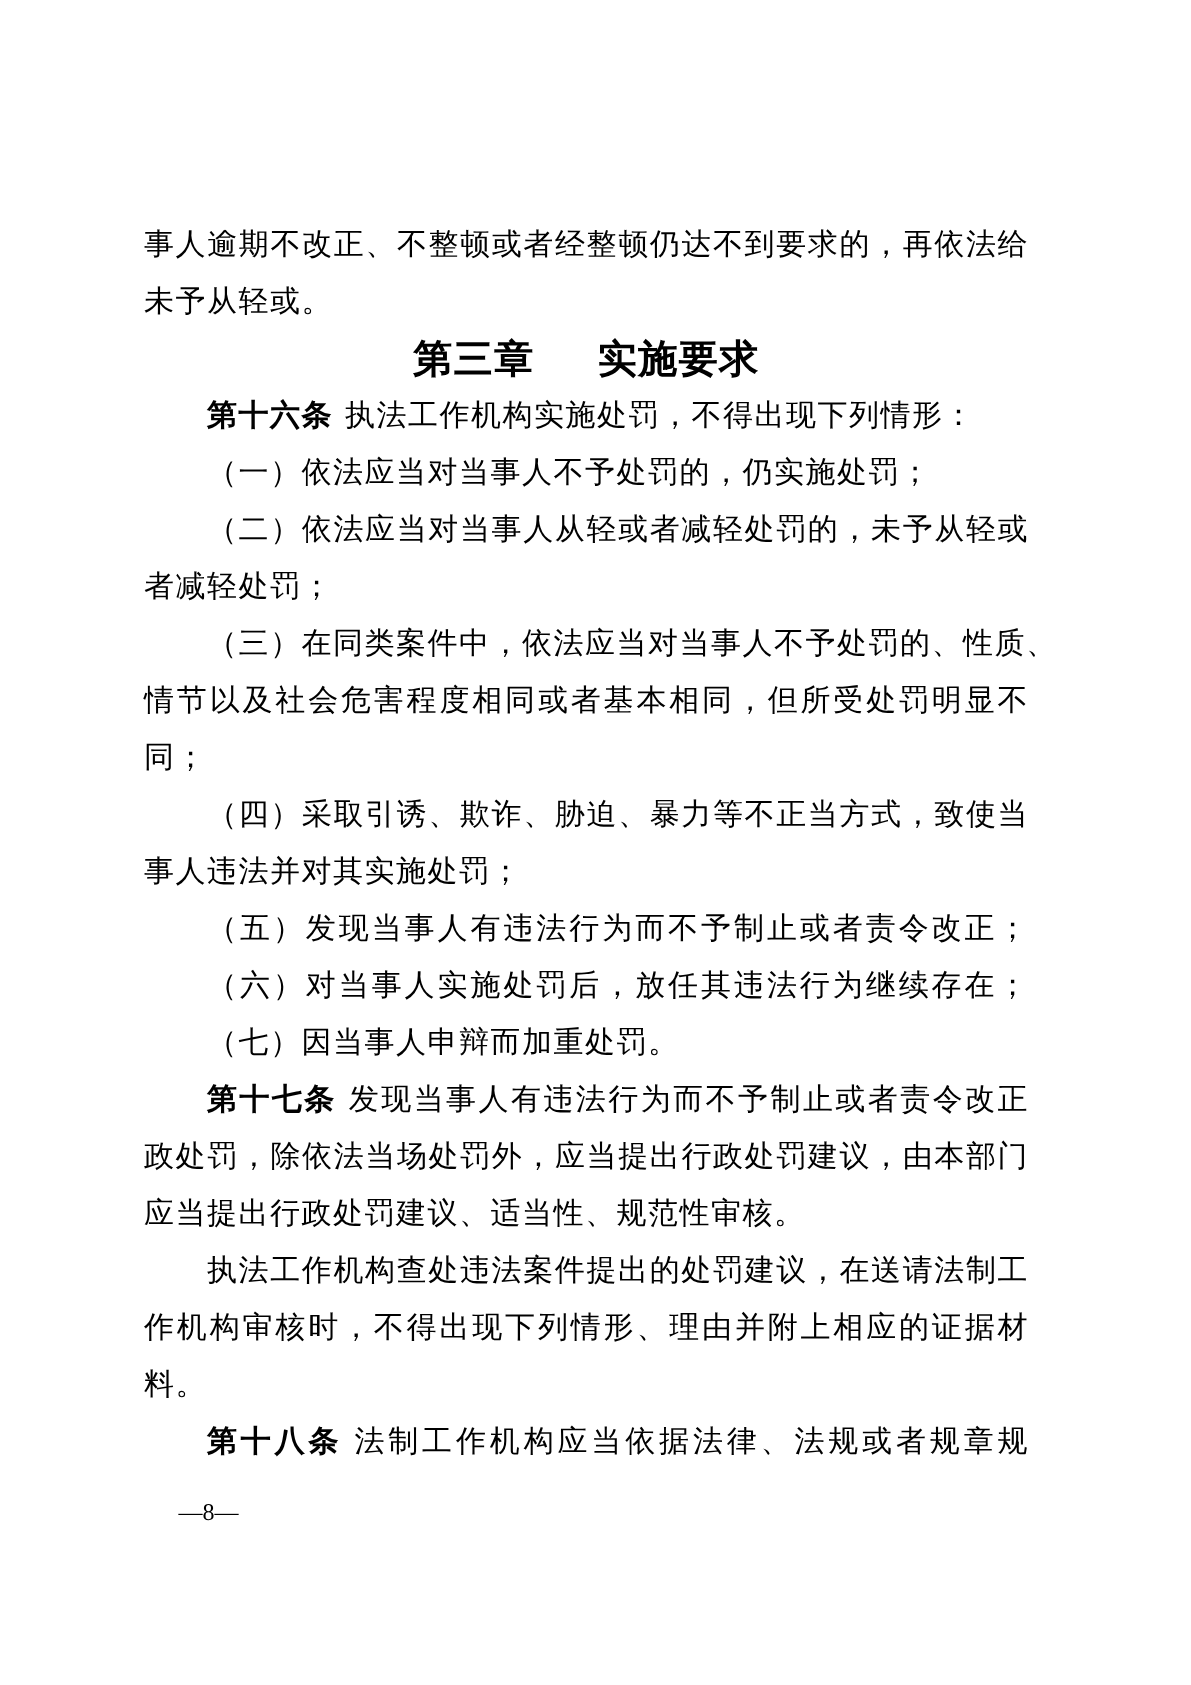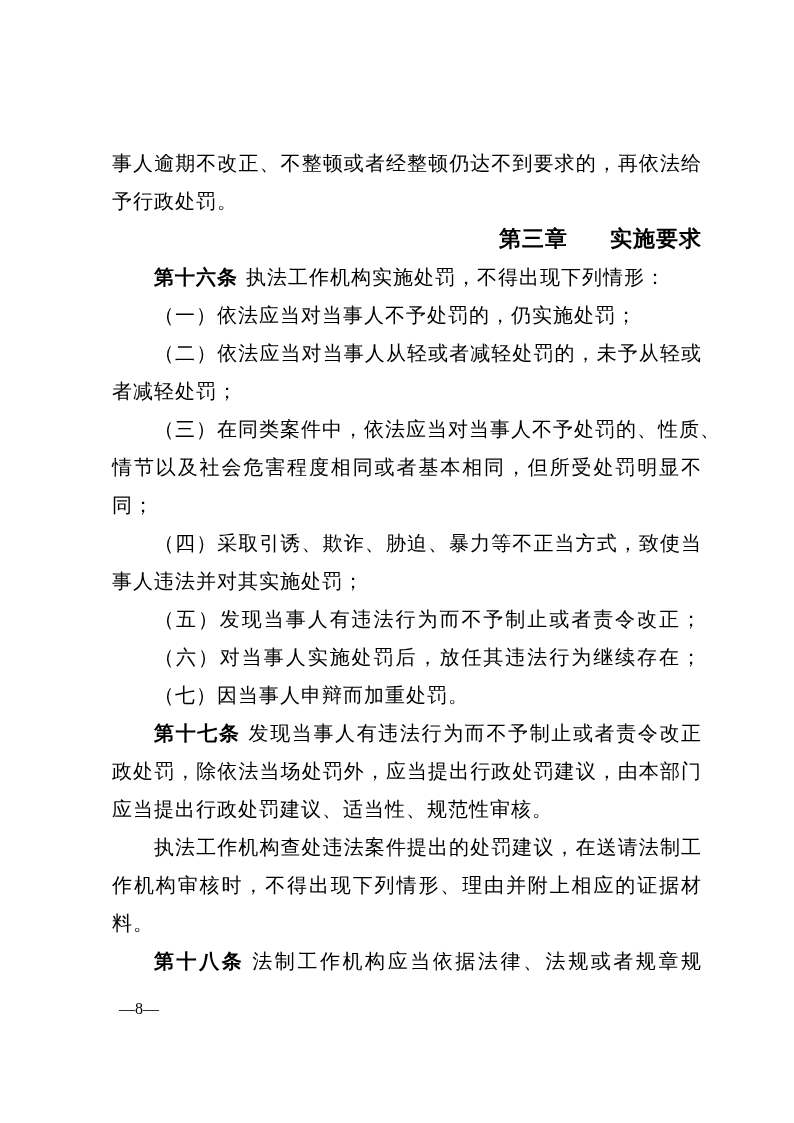--- a/index.html
+++ b/index.html
@@ -11,21 +11,21 @@
     position: relative;
     width: 794px;
     height: 1123px;
     background: #ffffff;
     color: #000000;
     font-family: "Liberation Serif", "DejaVu Serif", serif;
     overflow: hidden;
   }
   .content {
     position: absolute;
-    left: 112px;
+    left: 96px;
     top: 144px;
     width: 590px;
   }
   .line {
     height: 38px;
     line-height: 38px;
     font-size: 20px;
     letter-spacing: 1px;
     white-space: nowrap;
     text-align: left;
@@ -42,24 +42,24 @@
   }
   
   .art {
     font-family: "Liberation Sans", "DejaVu Sans", sans-serif;
     font-weight: bold;
     margin-right: 8px;
   }
   .heading {
     height: 38px;
     line-height: 38px;
-    text-align: right;
+    text-align: center;
     font-family: "Liberation Sans", "DejaVu Sans", sans-serif;
     font-weight: bold;
-    font-size: 22px;
+    font-size: 26px;
     letter-spacing: 1px;
     white-space: nowrap;
   }
   .heading .chapter {
     margin-right: 42px;
   }
   .footer {
     position: absolute;
     left: 119px;
     top: 1000px;
@@ -69,21 +69,21 @@
     font-family: "Liberation Serif", "DejaVu Serif", serif;
   }
 </style>
 </head>
 <body>
 
 <div class="page">
   <div class="content">
 
     <div class="line j"><span>事人逾期不改正、不整顿或者经整顿仍达不到要求的，再依法给</span></div>
-    <div class="line"><span>予行政处罚。</span></div>
+    <div class="line"><span>未予从轻或。</span></div>
 
     <div class="heading">
       <span class="chapter">第三章</span><span>实施要求</span>
     </div>
 
     <div class="line ind"><span class="art">第十六条</span><span>执法工作机构实施处罚，不得出现下列情形：</span></div>
     <div class="line ind"><span>（一）依法应当对当事人不予处罚的，仍实施处罚；</span></div>
     <div class="line ind j"><span>（二）依法应当对当事人从轻或者减轻处罚的，未予从轻或</span></div>
     <div class="line"><span>者减轻处罚；</span></div>
     <div class="line ind j"><span>（三）在同类案件中，依法应当对当事人不予处罚的、性质、</span></div>

